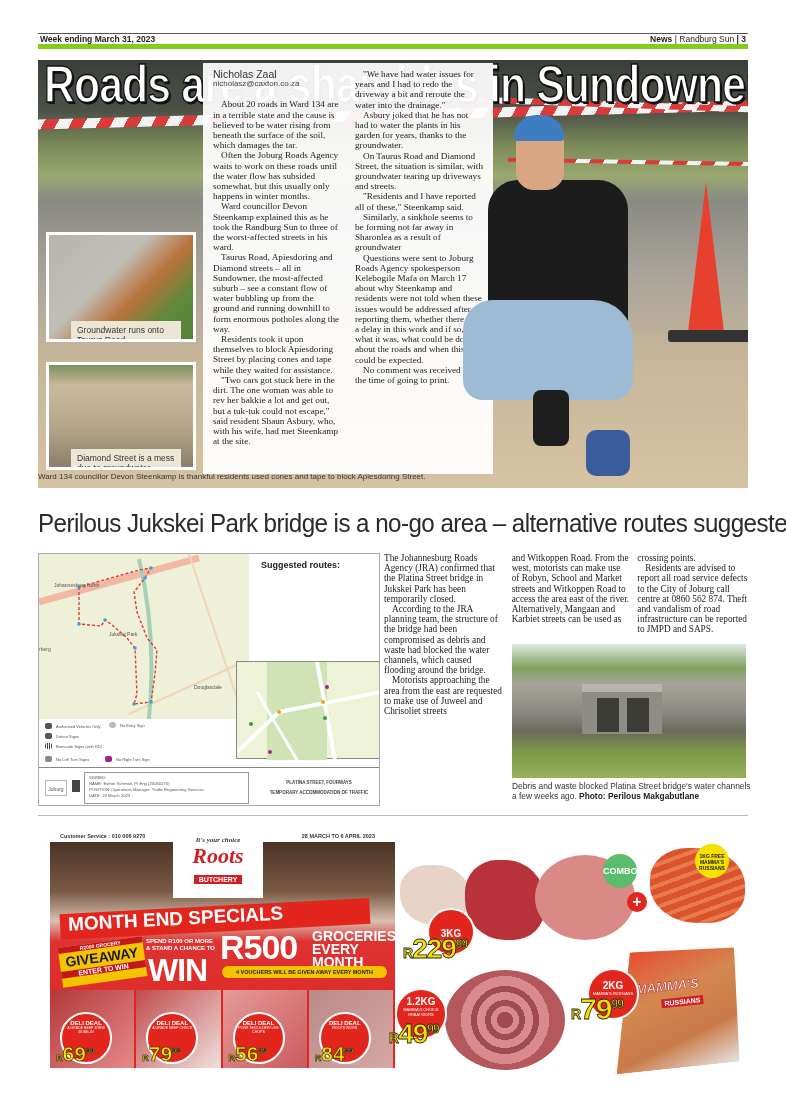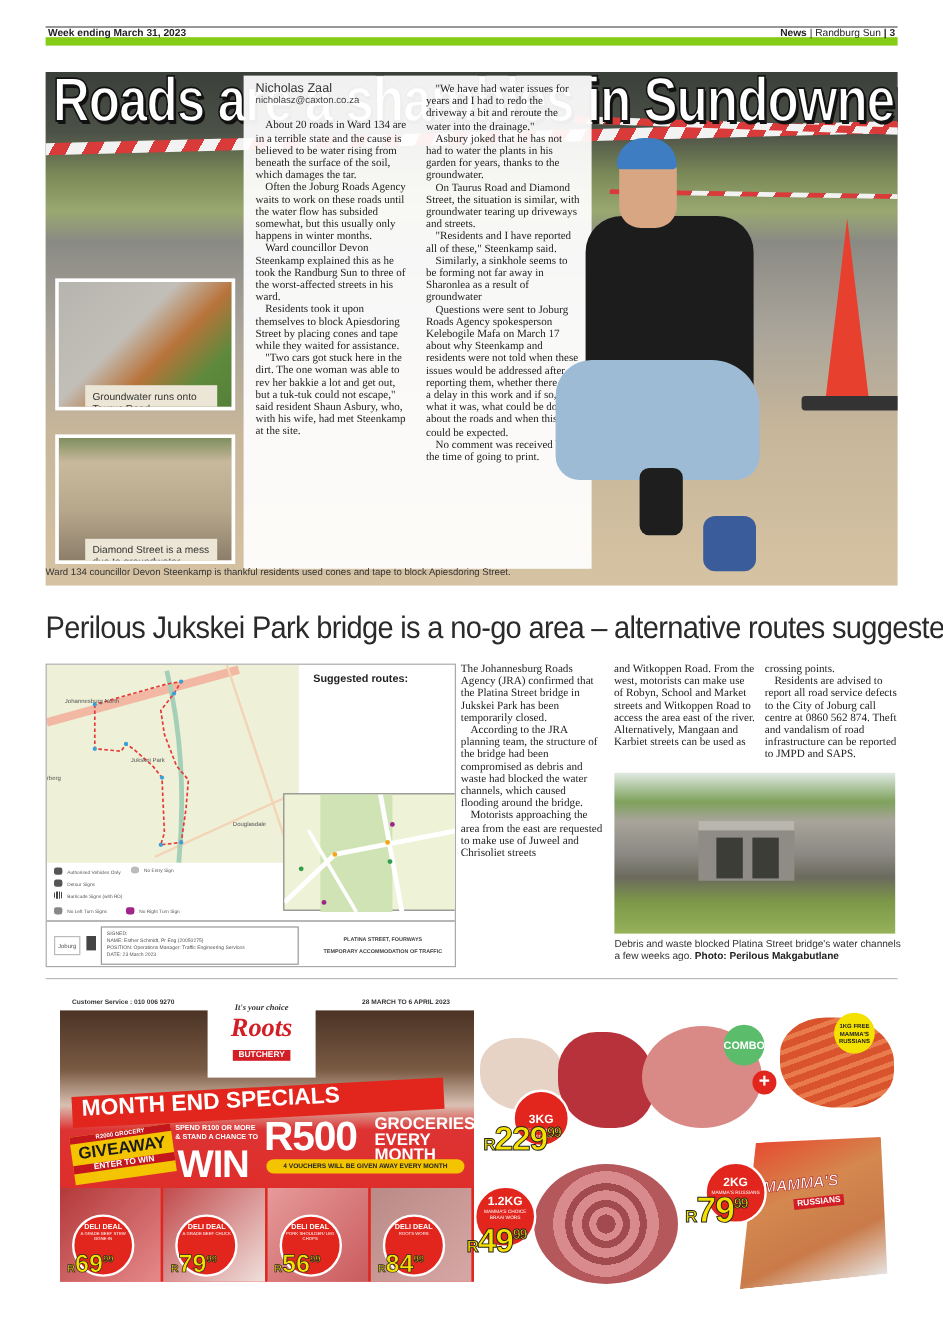--- a/index.html
+++ b/index.html
@@ -1,18 +1,18 @@
 <!DOCTYPE html>
 <html><head>
 <meta charset="utf-8">
 <style>
   *{box-sizing:border-box;margin:0;padding:0}
   body{width:786px;height:1113px;background:#fff;position:relative;overflow:hidden;font-family:"Liberation Serif",serif;color:#222}
   .abs{position:absolute}
-  .runhead{left:38px;top:22px;width:710px;height:16px;border-top:1px solid #555;border-bottom:7px solid #84cc16;font-family:"Liberation Sans",sans-serif;font-size:8.5px;font-weight:bold;display:flex;justify-content:space-between;align-items:center;padding:0 2px}
+  .runhead{left:38px;top:33px;width:710px;height:16px;border-top:1px solid #555;border-bottom:5px solid #84cc16;font-family:"Liberation Sans",sans-serif;font-size:8.5px;font-weight:bold;display:flex;justify-content:space-between;align-items:center;padding:0 2px}
   .runhead .rt span.sec{font-weight:bold}
   .runhead .rt span.pub{font-weight:normal}
   
   .hero{left:38px;top:60px;width:710px;height:428px;overflow:hidden;
     background:
       linear-gradient(180deg,#3a3f3a 0%,#4d5248 12%,#7a8a58 20%,#9aa870 27%,#8a8a84 33%,#a9a49a 50%,#c7b69a 70%,#d6c3a3 100%);}
   .tape{position:absolute;height:10px;background:repeating-linear-gradient(120deg,#d93a3a 0 12px,#f2f2f2 12px 24px)}
   .headline{position:absolute;left:6px;top:-6px;width:700px;font-family:"Liberation Sans",sans-serif;font-weight:bold;font-size:52px;letter-spacing:-1px;color:#fff;-webkit-text-stroke:1.5px #111;text-shadow:2px 2px 0 #111;white-space:nowrap;transform:scaleX(0.82);transform-origin:left top}
   .photo-card{position:absolute;border:3px solid #fff;overflow:hidden}
   .cap-box{position:absolute;background:#ece6d6;font-family:"Liberation Sans",sans-serif;font-size:8.5px;line-height:10px;color:#333;padding:4px 6px}
@@ -114,20 +114,21 @@
     <div class="cap-box" style="left:22px;top:84px;width:110px">Diamond Street is a mess due to groundwater.</div>
   </div>
 
   <div class="textpanel">
     <div class="col">
       <div class="byline">Nicholas Zaal</div>
       <div class="email">nicholasz@caxton.co.za</div>
       <p>About 20 roads in Ward 134 are in a terrible state and the cause is believed to be water rising from beneath the surface of the soil, which damages the tar.</p>
       <p>Often the Joburg Roads Agency waits to work on these roads until the water flow has subsided somewhat, but this usually only happens in winter months.</p>
       <p>Ward councillor Devon Steenkamp explained this as he took the Randburg Sun to three of the worst-affected streets in his ward.</p>
+      <p>Taurus Road, Apiesdoring and Diamond streets – all in Sundowner, the most-affected suburb – see a constant flow of water bubbling up from the ground and running downhill to form enormous potholes along the way.</p>
       <p>Residents took it upon themselves to block Apiesdoring Street by placing cones and tape while they waited for assistance.</p>
       <p>"Two cars got stuck here in the dirt. The one woman was able to rev her bakkie a lot and get out, but a tuk-tuk could not escape," said resident Shaun Asbury, who, with his wife, had met Steenkamp at the site.</p>
     </div>
     <div class="col">
       <p>"We have had water issues for years and I had to redo the driveway a bit and reroute the water into the drainage."</p>
       <p>Asbury joked that he has not had to water the plants in his garden for years, thanks to the groundwater.</p>
       <p>On Taurus Road and Diamond Street, the situation is similar, with groundwater tearing up driveways and streets.</p>
       <p>"Residents and I have reported all of these," Steenkamp said.</p>
       <p>Similarly, a sinkhole seems to be forming not far away in Sharonlea as a result of groundwater</p>
       <p>Questions were sent to Joburg Roads Agency spokesperson Kelebogile Mafa on March 17 about why Steenkamp and residents were not told when these issues would be addressed after reporting them, whether there was a delay in this work and if so, what it was, what could be done about the roads and when this could be expected.</p>

